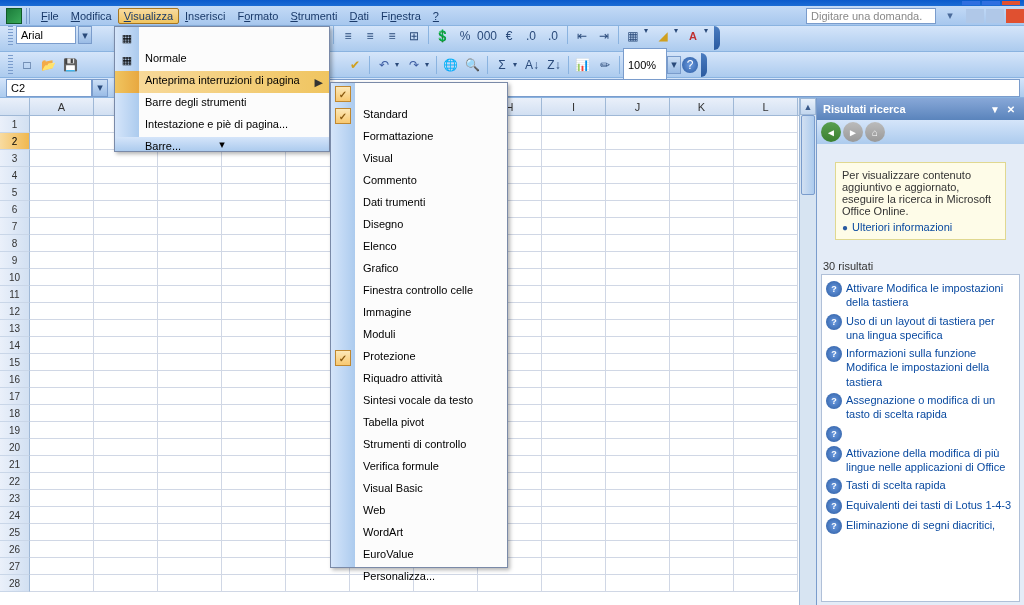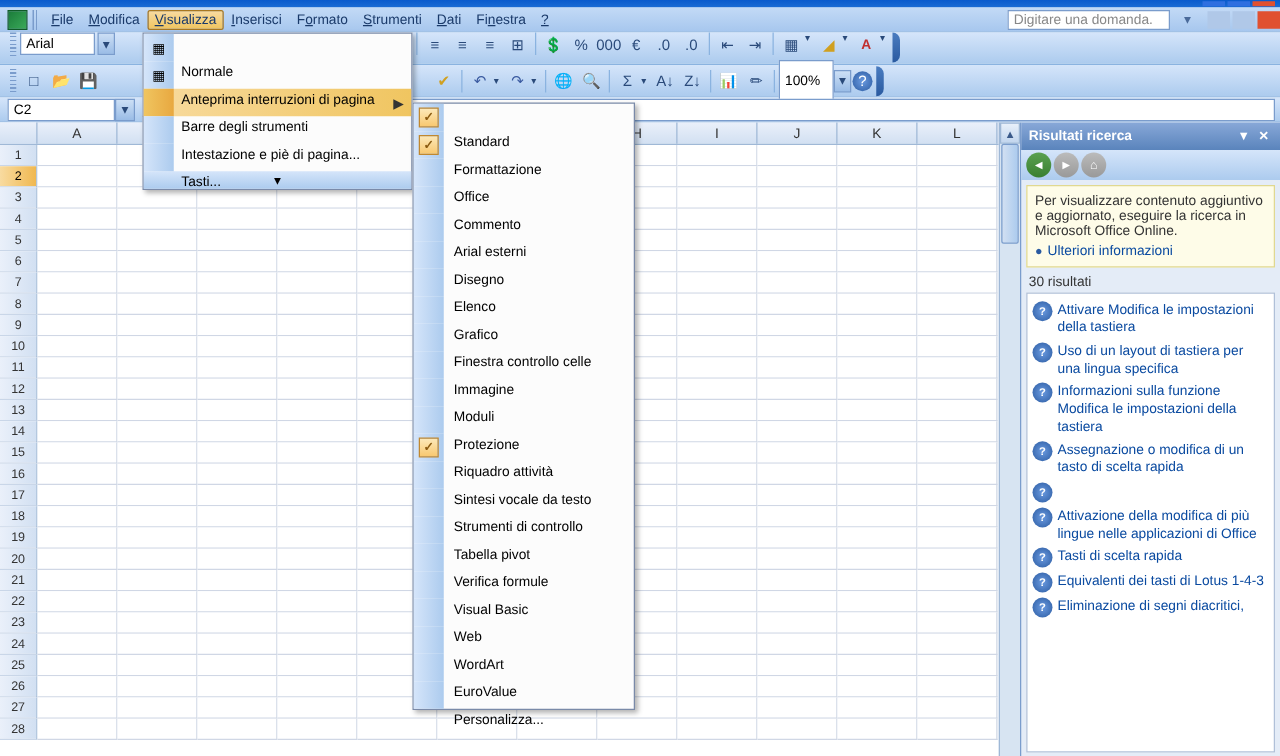--- a/index.html
+++ b/index.html
@@ -54,21 +54,21 @@
 .vscroll-btn { height: 17px; background: linear-gradient(to bottom,#e8f0fa,#c2d6ee); border: 1px solid #9fb8d6; display:flex; align-items:center; justify-content:center; color:#3a5a8a; font-size:9px;}
 .vscroll-thumb { height: 80px; margin: 0 1px; background: linear-gradient(to right,#d2e0f2,#accbee); border: 1px solid #7a9ccc; border-radius: 2px;}
 
 .taskpane { width: 208px; background: #e4ecf7; border-left: 1px solid #7a9ccc; display: flex; flex-direction: column; }
 .tp-header { height: 22px; background: linear-gradient(to bottom,#88a8d8,#5a84bc); color:#fff; font-weight: bold; display:flex; align-items:center; padding: 0 6px; }
 .tp-header-text { flex:1; }
 .tp-header-btn { width: 14px; height: 14px; margin-left: 2px; display:flex; align-items:center; justify-content:center; cursor:default; font-size:10px;}
 .tp-nav { height: 24px; background: linear-gradient(to bottom,#d5e5fa,#accbee); display: flex; align-items: center; padding: 0 4px; gap:2px; }
 .tp-nav-btn { width: 20px; height: 20px; background: linear-gradient(to bottom,#5aa050,#3a8030); border-radius: 10px; display:flex; align-items:center; justify-content:center; color:#fff; font-size:10px; }
 .tp-nav-btn.disabled { background: linear-gradient(to bottom,#bbb,#999); }
-.tp-notice { background: #fefce8; border: 1px solid #e0d890; margin: 4px; padding: 6px; color:#333; font-size:11px;}
+.tp-notice { background: #fefce8; border: 1px solid #e0d890; margin: 18px; padding: 6px; color:#333; font-size:11px;}
 .tp-more { color: #0a4aa0; margin-top: 4px; display:flex; align-items:center; }
 .tp-more::before { content:"●"; color:#2a5aa0; margin-right:4px; font-size:10px; }
 .tp-count { padding: 2px 6px; color:#333; }
 .tp-results { flex:1; overflow-y: auto; background:#fff; border: 1px solid #b0c0d8; margin: 0 4px 4px 4px; padding: 4px 2px;}
 .tp-result { display:flex; padding: 2px 2px; color:#0a4aa0; cursor: default;}
 .tp-result-icon { width:16px; height:16px; flex-shrink:0; background: radial-gradient(circle,#6a9ae0,#2a5aa0); border-radius:50%; color:#fff; display:flex; align-items:center; justify-content:center; font-size:9px; font-weight:bold; margin-right:4px;}
 .tp-result-text { flex:1; line-height: 1.3; }
 
 .menu-dropdown { position: absolute; background: #fcfcfc; border: 1px solid #7a8aa8; box-shadow: 2px 2px 4px rgba(0,0,0,0.3); z-index: 100; }
 .menu-dd-row { display: flex; align-items: center; height: 22px; cursor: default; }
@@ -710,49 +710,49 @@
       <div class="menu-dd-gutter"></div>
       <div class="menu-dd-label">Barre degli strumenti</div>
       <div class="arrow">▶</div>
     </div>
     <div class="menu-dd-row">
       <div class="menu-dd-gutter"></div>
       <div class="menu-dd-label">Intestazione e piè di pagina...</div>
     </div>
     <div class="menu-dd-row">
       <div class="menu-dd-gutter"></div>
-      <div class="menu-dd-label">Tasti...</div>
+      <div class="menu-dd-label">Barre...</div>
     </div>
     <div class="menu-dd-expand-row">▾</div>
   </div>
 
 <div class="menu-dropdown" id="toolbars-submenu" style="left:330px; top:82px; width:178px;">
     <div class="menu-dd-row">
       <div class="submenu-gutter">
         <div class="check-mark">✓</div>
       </div>
       <div class="menu-dd-label">Standard</div>
     </div>
     <div class="menu-dd-row">
       <div class="submenu-gutter">
         <div class="check-mark">✓</div>
       </div>
       <div class="menu-dd-label">Formattazione</div>
     </div>
     <div class="menu-dd-row">
       <div class="submenu-gutter"></div>
-      <div class="menu-dd-label">Office</div>
+      <div class="menu-dd-label">Visual</div>
     </div>
     <div class="menu-dd-row">
       <div class="submenu-gutter"></div>
       <div class="menu-dd-label">Commento</div>
     </div>
     <div class="menu-dd-row">
       <div class="submenu-gutter"></div>
-      <div class="menu-dd-label">Arial esterni</div>
+      <div class="menu-dd-label">Dati trumenti</div>
     </div>
     <div class="menu-dd-row">
       <div class="submenu-gutter"></div>
       <div class="menu-dd-label">Disegno</div>
     </div>
     <div class="menu-dd-row">
       <div class="submenu-gutter"></div>
       <div class="menu-dd-label">Elenco</div>
     </div>
     <div class="menu-dd-row">
@@ -780,28 +780,28 @@
         <div class="check-mark">✓</div>
       </div>
       <div class="menu-dd-label">Riquadro attività</div>
     </div>
     <div class="menu-dd-row">
       <div class="submenu-gutter"></div>
       <div class="menu-dd-label">Sintesi vocale da testo</div>
     </div>
     <div class="menu-dd-row">
       <div class="submenu-gutter"></div>
+      <div class="menu-dd-label">Tabella pivot</div>
+    </div>
+    <div class="menu-dd-row">
+      <div class="submenu-gutter"></div>
       <div class="menu-dd-label">Strumenti di controllo</div>
     </div>
     <div class="menu-dd-row">
       <div class="submenu-gutter"></div>
-      <div class="menu-dd-label">Tabella pivot</div>
-    </div>
-    <div class="menu-dd-row">
-      <div class="submenu-gutter"></div>
       <div class="menu-dd-label">Verifica formule</div>
     </div>
     <div class="menu-dd-row">
       <div class="submenu-gutter"></div>
       <div class="menu-dd-label">Visual Basic</div>
     </div>
     <div class="menu-dd-row">
       <div class="submenu-gutter"></div>
       <div class="menu-dd-label">Web</div>
     </div>

